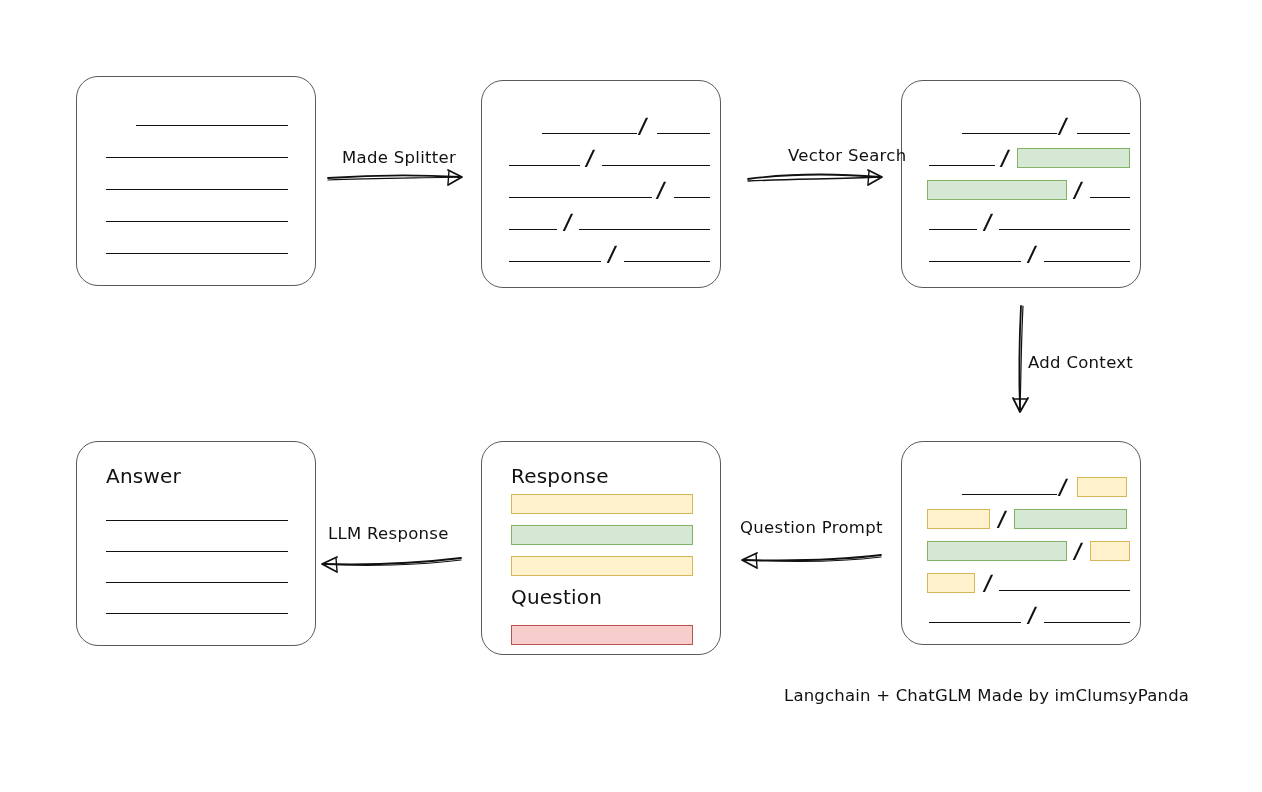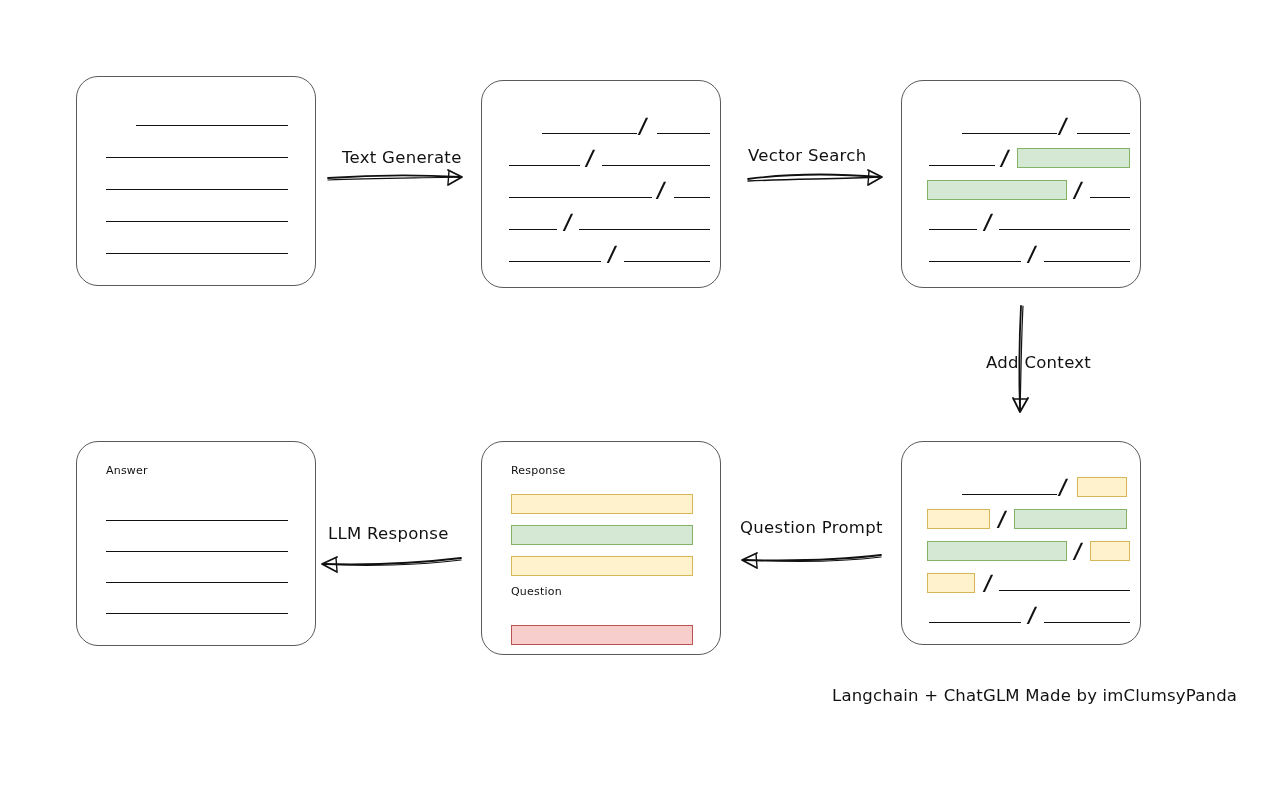--- a/index.html
+++ b/index.html
@@ -45,39 +45,38 @@
     position: absolute;
     font-family: "DejaVu Sans", sans-serif;
     font-size: 21px;
     font-weight: 600;
     line-height: 1;
     color: #111;
     transform: translateY(-100%) skewX(-9deg);
   }
   .box-label {
     position: absolute;
-    font-size: 11px;
+    font-size: 20px;
     letter-spacing: 0.2px;
     color: #111;
     white-space: nowrap;
   }
   .arrow-label {
     position: absolute;
     font-size: 16.5px;
     letter-spacing: 0.3px;
     color: #111;
     white-space: nowrap;
   }
   .credit {
     position: absolute;
     font-size: 16.5px;
     letter-spacing: 0.2px;
     color: #111;
     white-space: nowrap;
-    margin-left: 48px;
   }
   svg.arrow {
     position: absolute;
     overflow: visible;
   }
 </style>
 </head>
 <body>
 
 <div id="canvas"></div>
@@ -160,37 +159,37 @@
     <div class="seg seg-blank" style="left: 29px; top: 140px; width: 182px;"></div>
     <div class="seg seg-blank" style="left: 29px; top: 171px; width: 182px;"></div>
   </div>
 
 <svg class="arrow" style="left:328px; top:168px;" width="140" height="24">
   <path d="M0,10 C45,7 95,7 132,9" fill="none" stroke="#111" stroke-width="1.8" stroke-linecap="round"></path>
   <path d="M0,12 C45,10 95,10 132,9" fill="none" stroke="#111" stroke-width="1.2" stroke-linecap="round"></path>
   <path d="M120,2 L134,9 L120,17" fill="none" stroke="#111" stroke-width="1.8" stroke-linejoin="round" stroke-linecap="round"></path>
   <path d="M121,3 L120,16" fill="none" stroke="#111" stroke-width="1.4" stroke-linecap="round"></path>
 </svg>
-<div class="arrow-label" style="left:342px; top:148px;">Text Generate</div>
+<div class="arrow-label" style="left:342px; top:148px;">Made Splitter</div>
 
 <svg class="arrow" style="left:748px; top:168px;" width="140" height="24">
   <path d="M0,11 C45,5 95,6 132,9" fill="none" stroke="#111" stroke-width="1.8" stroke-linecap="round"></path>
   <path d="M0,13 C45,11 95,11 132,9" fill="none" stroke="#111" stroke-width="1.4" stroke-linecap="round"></path>
   <path d="M120,2 L134,9 L120,17" fill="none" stroke="#111" stroke-width="1.8" stroke-linejoin="round" stroke-linecap="round"></path>
   <path d="M121,3 L120,16" fill="none" stroke="#111" stroke-width="1.4" stroke-linecap="round"></path>
 </svg>
-<div class="arrow-label" style="left:748px; top:146px;">Vector Search</div>
+<div class="arrow-label" style="left:788px; top:146px;">Vector Search</div>
 
 <svg class="arrow" style="left:1010px; top:306px;" width="26" height="110">
   <path d="M11,0 C9,40 9,75 10,104" fill="none" stroke="#111" stroke-width="1.8" stroke-linecap="round"></path>
   <path d="M13,0 C11,40 11,75 10,104" fill="none" stroke="#111" stroke-width="1.2" stroke-linecap="round"></path>
   <path d="M3,92 L10,106 L18,92" fill="none" stroke="#111" stroke-width="1.8" stroke-linejoin="round" stroke-linecap="round"></path>
   <path d="M4,93 L17,93" fill="none" stroke="#111" stroke-width="1.4" stroke-linecap="round"></path>
 </svg>
-<div class="arrow-label" style="left:986px; top:353px;">Add Context</div>
+<div class="arrow-label" style="left:1028px; top:353px;">Add Context</div>
 
 <svg class="arrow" style="left:740px; top:548px;" width="145" height="24">
   <path d="M141,7 C100,12 45,13 4,12" fill="none" stroke="#111" stroke-width="1.8" stroke-linecap="round"></path>
   <path d="M141,9 C100,14 45,14 4,12" fill="none" stroke="#111" stroke-width="1.2" stroke-linecap="round"></path>
   <path d="M17,5 L2,12 L17,20" fill="none" stroke="#111" stroke-width="1.8" stroke-linejoin="round" stroke-linecap="round"></path>
   <path d="M16,6 L17,19" fill="none" stroke="#111" stroke-width="1.4" stroke-linecap="round"></path>
 </svg>
 <div class="arrow-label" style="left:740px; top:518px;">Question Prompt</div>
 
 <svg class="arrow" style="left:320px; top:552px;" width="145" height="24">

